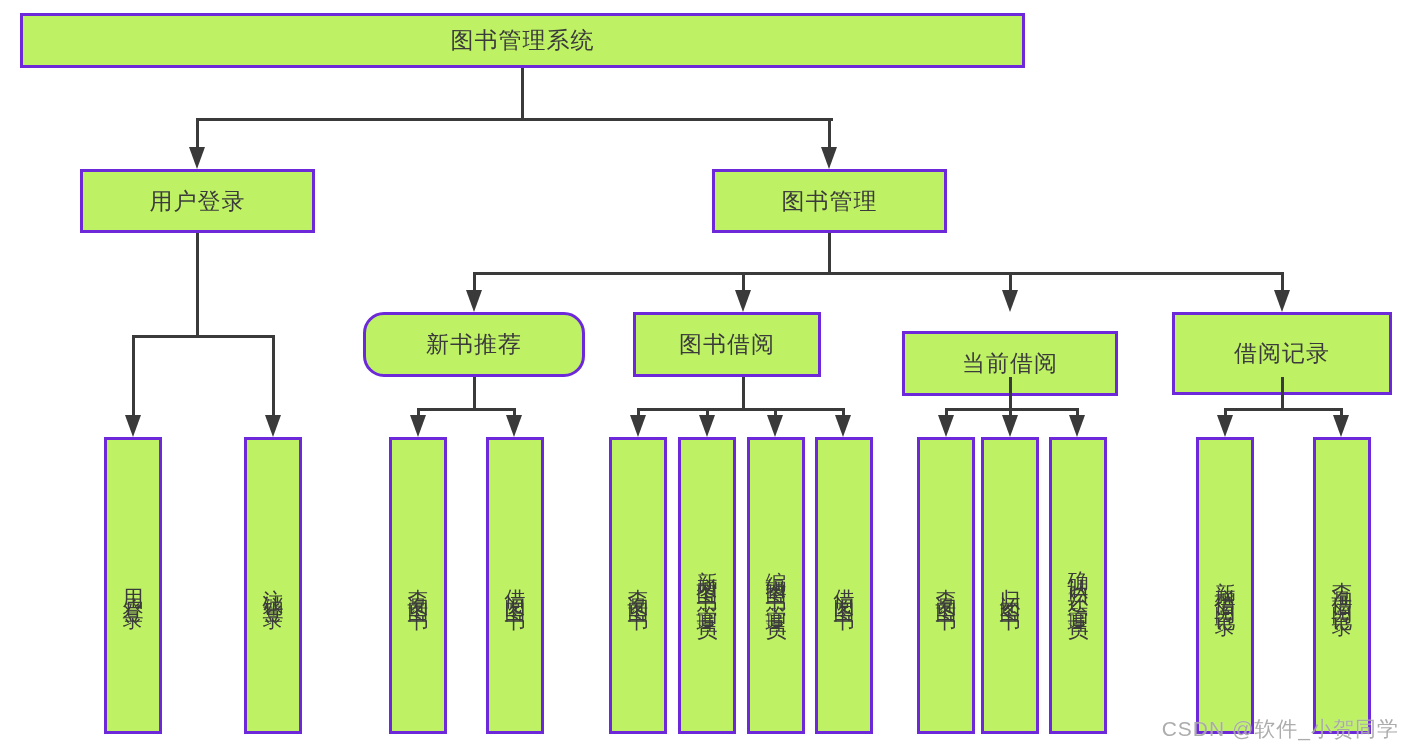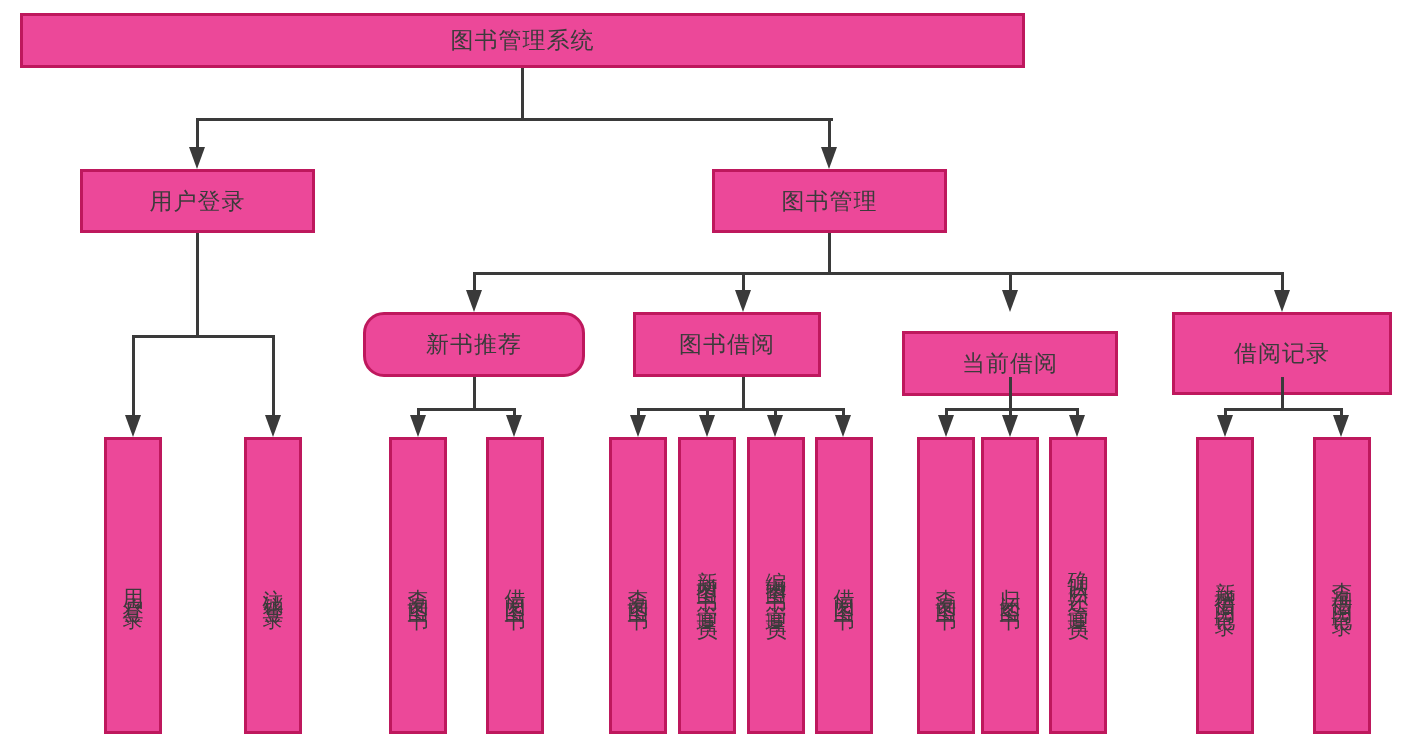--- a/index.html
+++ b/index.html
@@ -6,22 +6,22 @@
   #stage {
     position: relative;
     width: 1405px;
     height: 747px;
     background: #ffffff;
     font-family: "Liberation Sans", "DejaVu Sans", sans-serif;
     overflow: hidden;
   }
   .box {
     position: absolute;
-    background: #ec4899;
-    border: 3px solid #be185d;
+    background: #bef264;
+    border: 3px solid #6d28d9;
     box-sizing: border-box;
     display: flex;
     align-items: center;
     justify-content: center;
     color: #3b3b3b;
   }
   .hbox { font-size: 23px; letter-spacing: 1px; }
   .vbox {
     font-size: 21px;
     writing-mode: vertical-rl;
@@ -139,14 +139,15 @@
   <div class="box vbox" style="left:747px; top:437px; width:58px; height:297px;">编辑图书（管理员）</div>
   <div class="box vbox" style="left:815px; top:437px; width:58px; height:297px;">借阅图书</div>
 
   <div class="box vbox" style="left:917px; top:437px; width:58px; height:297px;">查询图书</div>
   <div class="box vbox" style="left:981px; top:437px; width:58px; height:297px;">归还图书</div>
   <div class="box vbox" style="left:1049px; top:437px; width:58px; height:297px;">确认归还（管理员）</div>
 
   <div class="box vbox" style="left:1196px; top:437px; width:58px; height:297px;">新增借阅记录</div>
   <div class="box vbox" style="left:1313px; top:437px; width:58px; height:297px;">查询借阅记录</div>
 
+  <div id="watermark">CSDN @软件_小贺同学</div>
 
 </div>
 
 </body></html>

